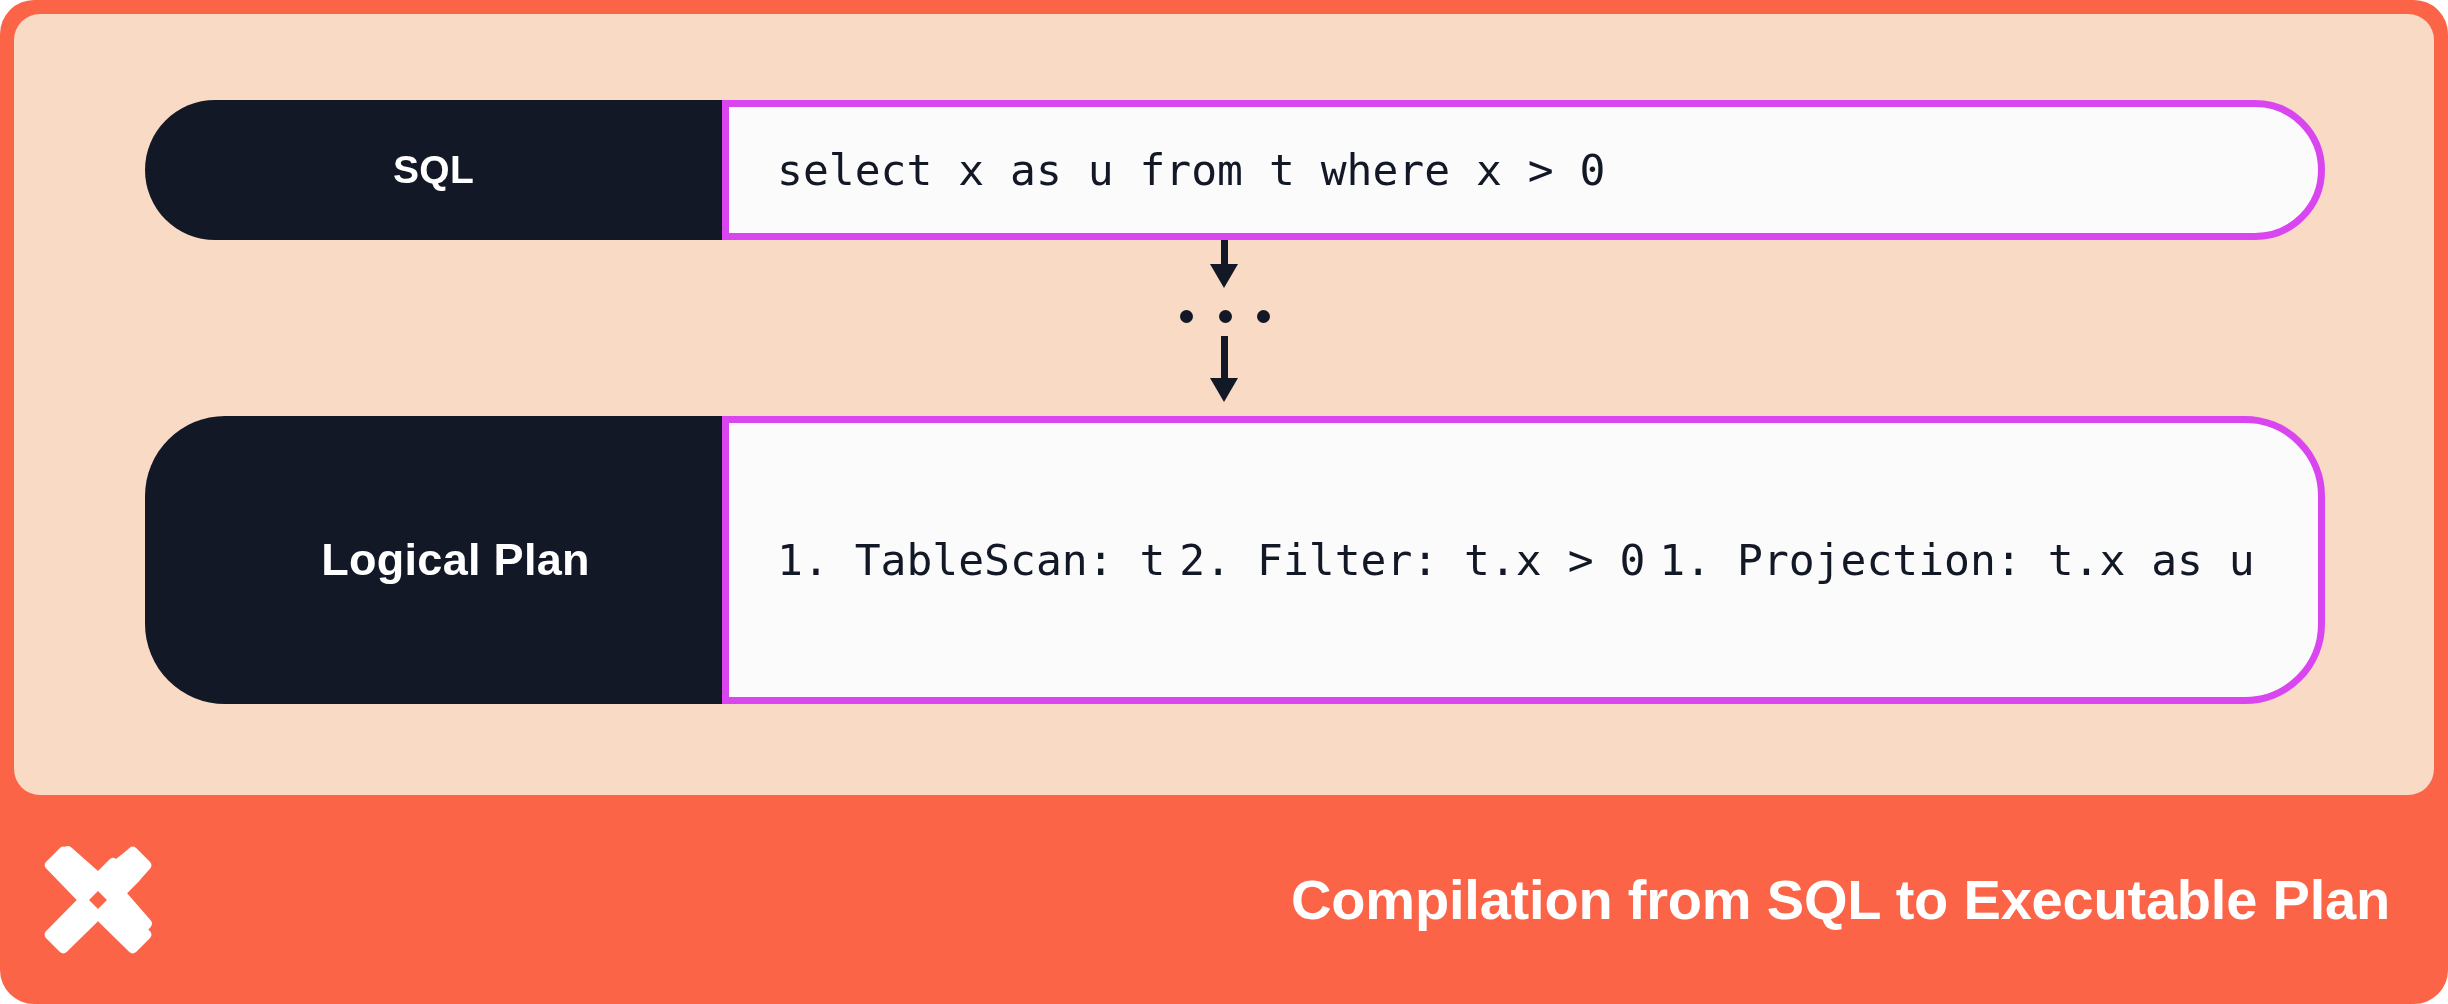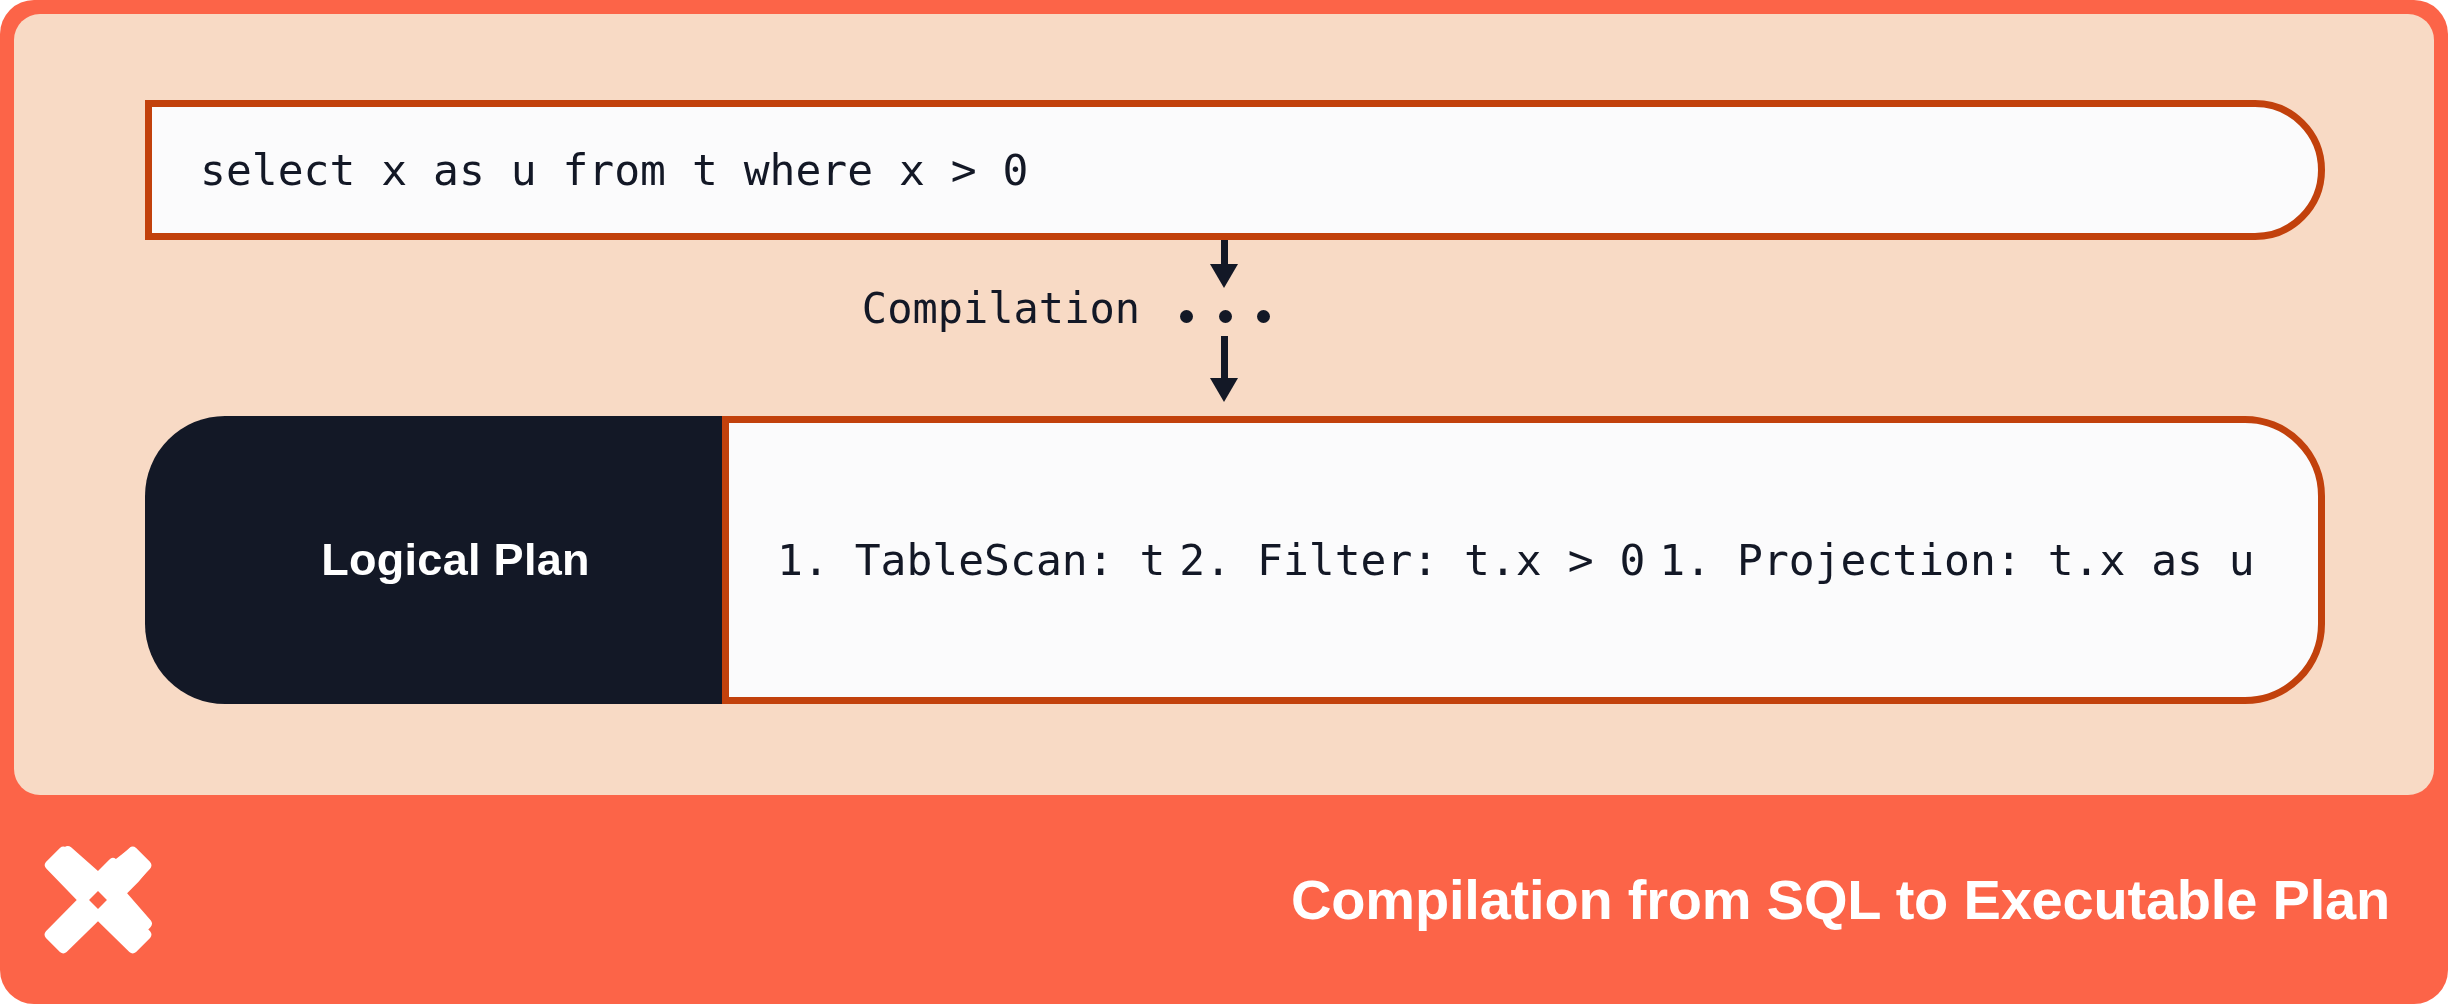--- a/index.html
+++ b/index.html
@@ -81,21 +81,21 @@
     width: 577px;
     border-radius: 80px 0 0 80px;
     font-size: 45px;
     padding-left: 44px;
   }
 
   
   .code-card {
     flex: 1;
     background: #FBFBFC;
-    border: 7px solid #c2410c;
+    border: 7px solid #d946ef;
     box-sizing: border-box;
     display: flex;
     align-items: center;
     position: relative;
     z-index: 2;
   }
   .row-sql .code-card {
     border-radius: 0 70px 70px 0;
     padding-left: 48px;
   }
@@ -215,40 +215,40 @@
 </head>
 <body>
 
 <div id="root">
 
   <div class="frame"></div>
 
   <div class="stage">
 
     <div class="row row-sql">
+      <div class="label-pill">SQL</div>
       <div class="code-card">
         <div class="code-line">select x as u from t where x &gt; 0</div>
       </div>
     </div>
 
     <div class="row row-plan">
       <div class="label-pill">Logical Plan</div>
       <div class="code-card">
         <div class="plan-list">
           <div class="code-line">1. TableScan: t</div>
           <div class="code-line">2. Filter: t.x &gt; 0</div>
           <div class="code-line">1. Projection: t.x as u</div>
         </div>
       </div>
     </div>
 
   </div>
 
   <div class="connector">
-    <div class="compilation-label">Compilation</div>
 
     <div class="arrow arrow-top">
       <div class="shaft"></div>
       <div class="head"></div>
     </div>
 
     <div class="dots">
       <span class="dot"></span>
       <span class="dot"></span>
       <span class="dot"></span>

